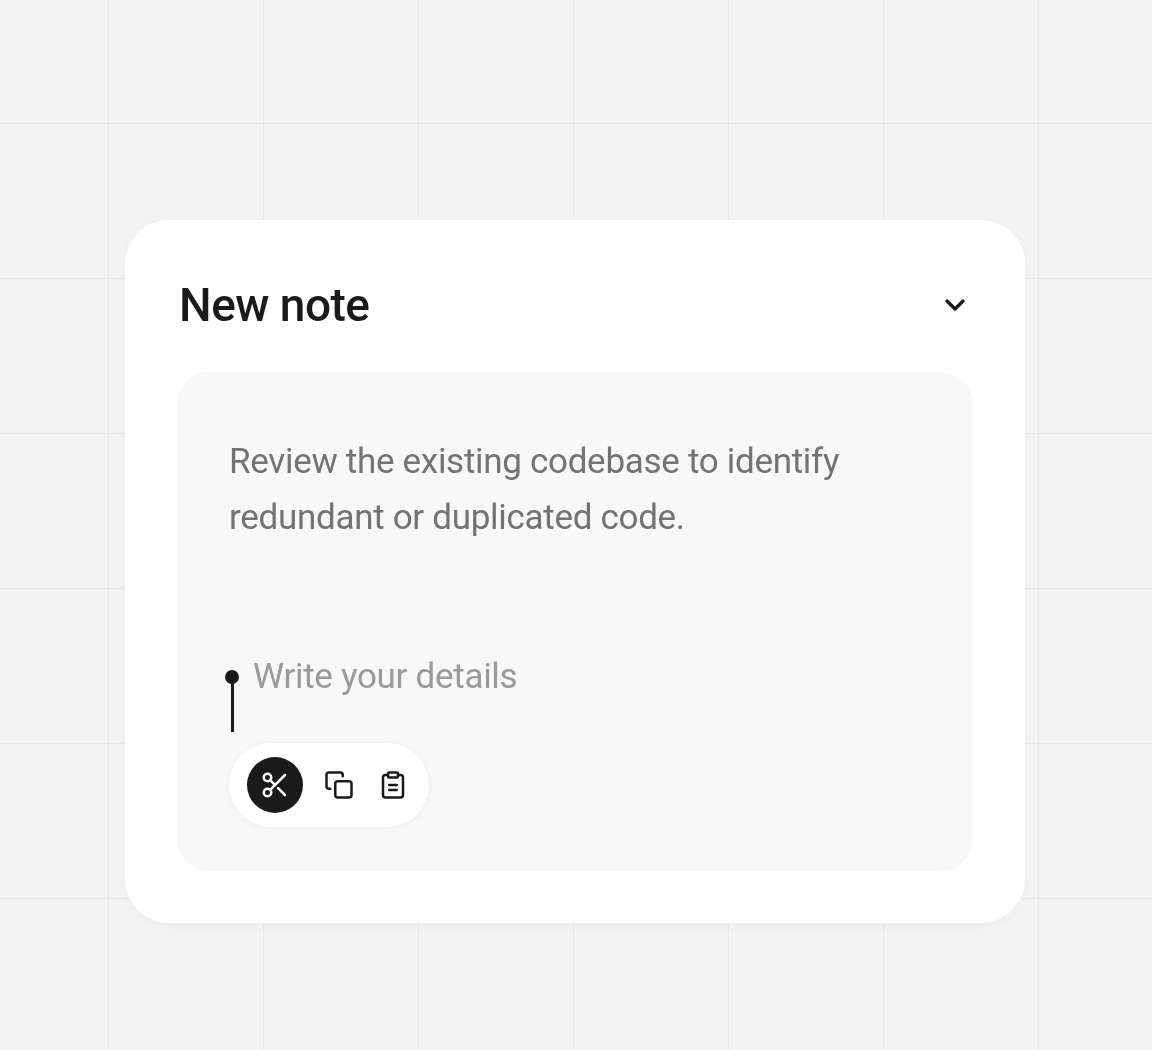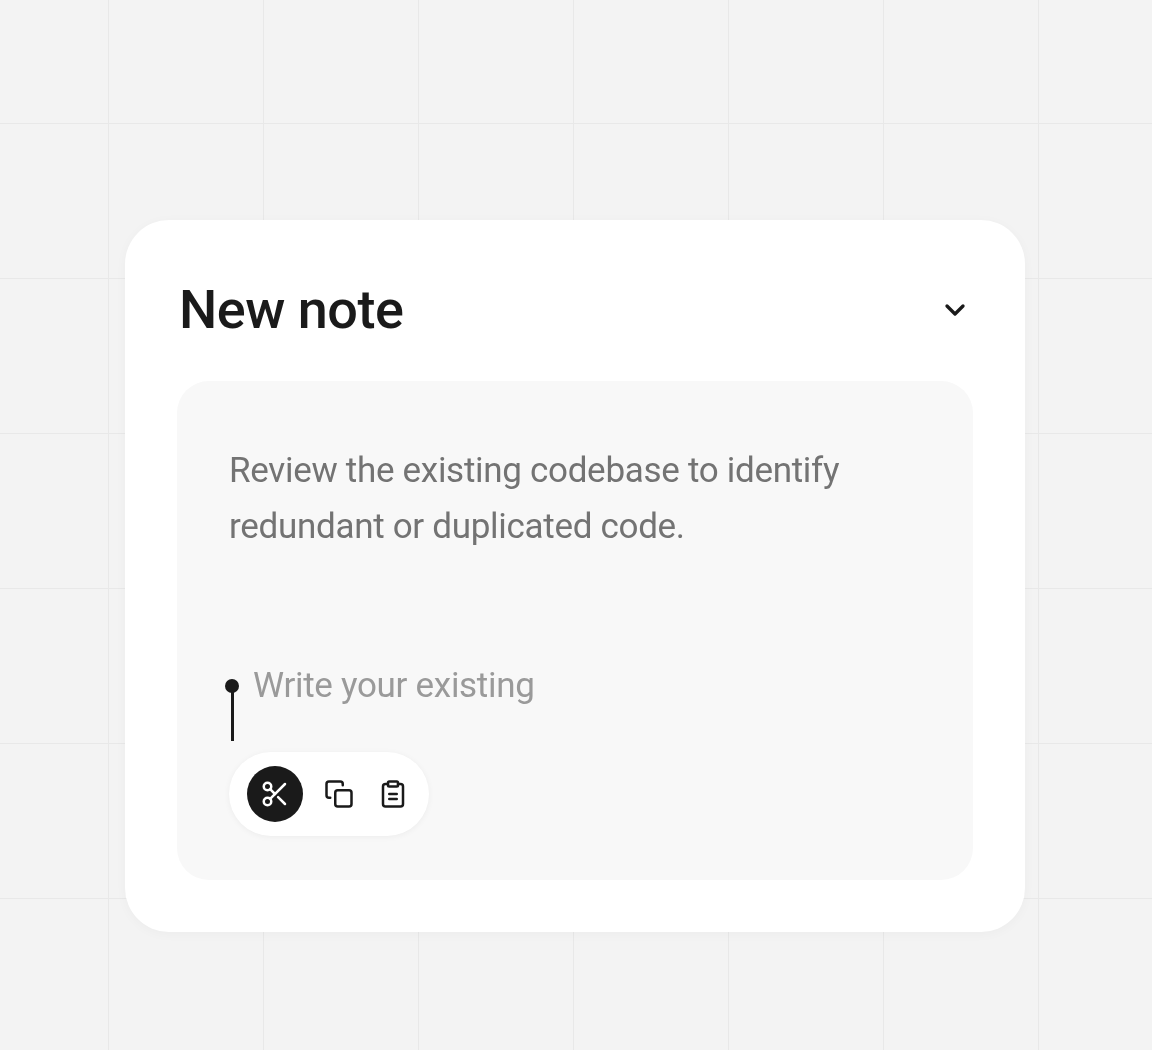--- a/index.html
+++ b/index.html
@@ -43,21 +43,21 @@
 
     .card-header {
       display: flex;
       justify-content: space-between;
       align-items: center;
       margin-bottom: 40px;
       padding: 0 2px;
     }
 
     .card-title {
-      font-size: 54px;
+      font-size: 46px;
       font-weight: 500;
       color: #1a1a1a;
       letter-spacing: -0.5px;
     }
 
     .chevron {
       width: 32px;
       height: 32px;
       display: flex;
       align-items: center;
@@ -170,21 +170,21 @@
   </div>
 
   <div class="note-body">
     <div class="note-text">Review the existing codebase to identify redundant or duplicated code.</div>
 
     <div class="input-row">
       <div class="cursor-indicator">
         <div class="cursor-dot"></div>
         <div class="cursor-line"></div>
       </div>
-      <div class="placeholder-text">Write your existing</div>
+      <div class="placeholder-text">Write your details</div>
     </div>
 
     <div class="toolbar">
       <div class="toolbar-btn active">
         <svg viewBox="0 0 24 24" fill="none" stroke="#ffffff" stroke-width="2" stroke-linecap="round" stroke-linejoin="round">
           <circle cx="6" cy="6" r="3"></circle>
           <circle cx="6" cy="18" r="3"></circle>
           <line x1="20" y1="4" x2="8.12" y2="15.88"></line>
           <line x1="14.47" y1="14.48" x2="20" y2="20"></line>
           <line x1="8.12" y1="8.12" x2="12" y2="12"></line>

